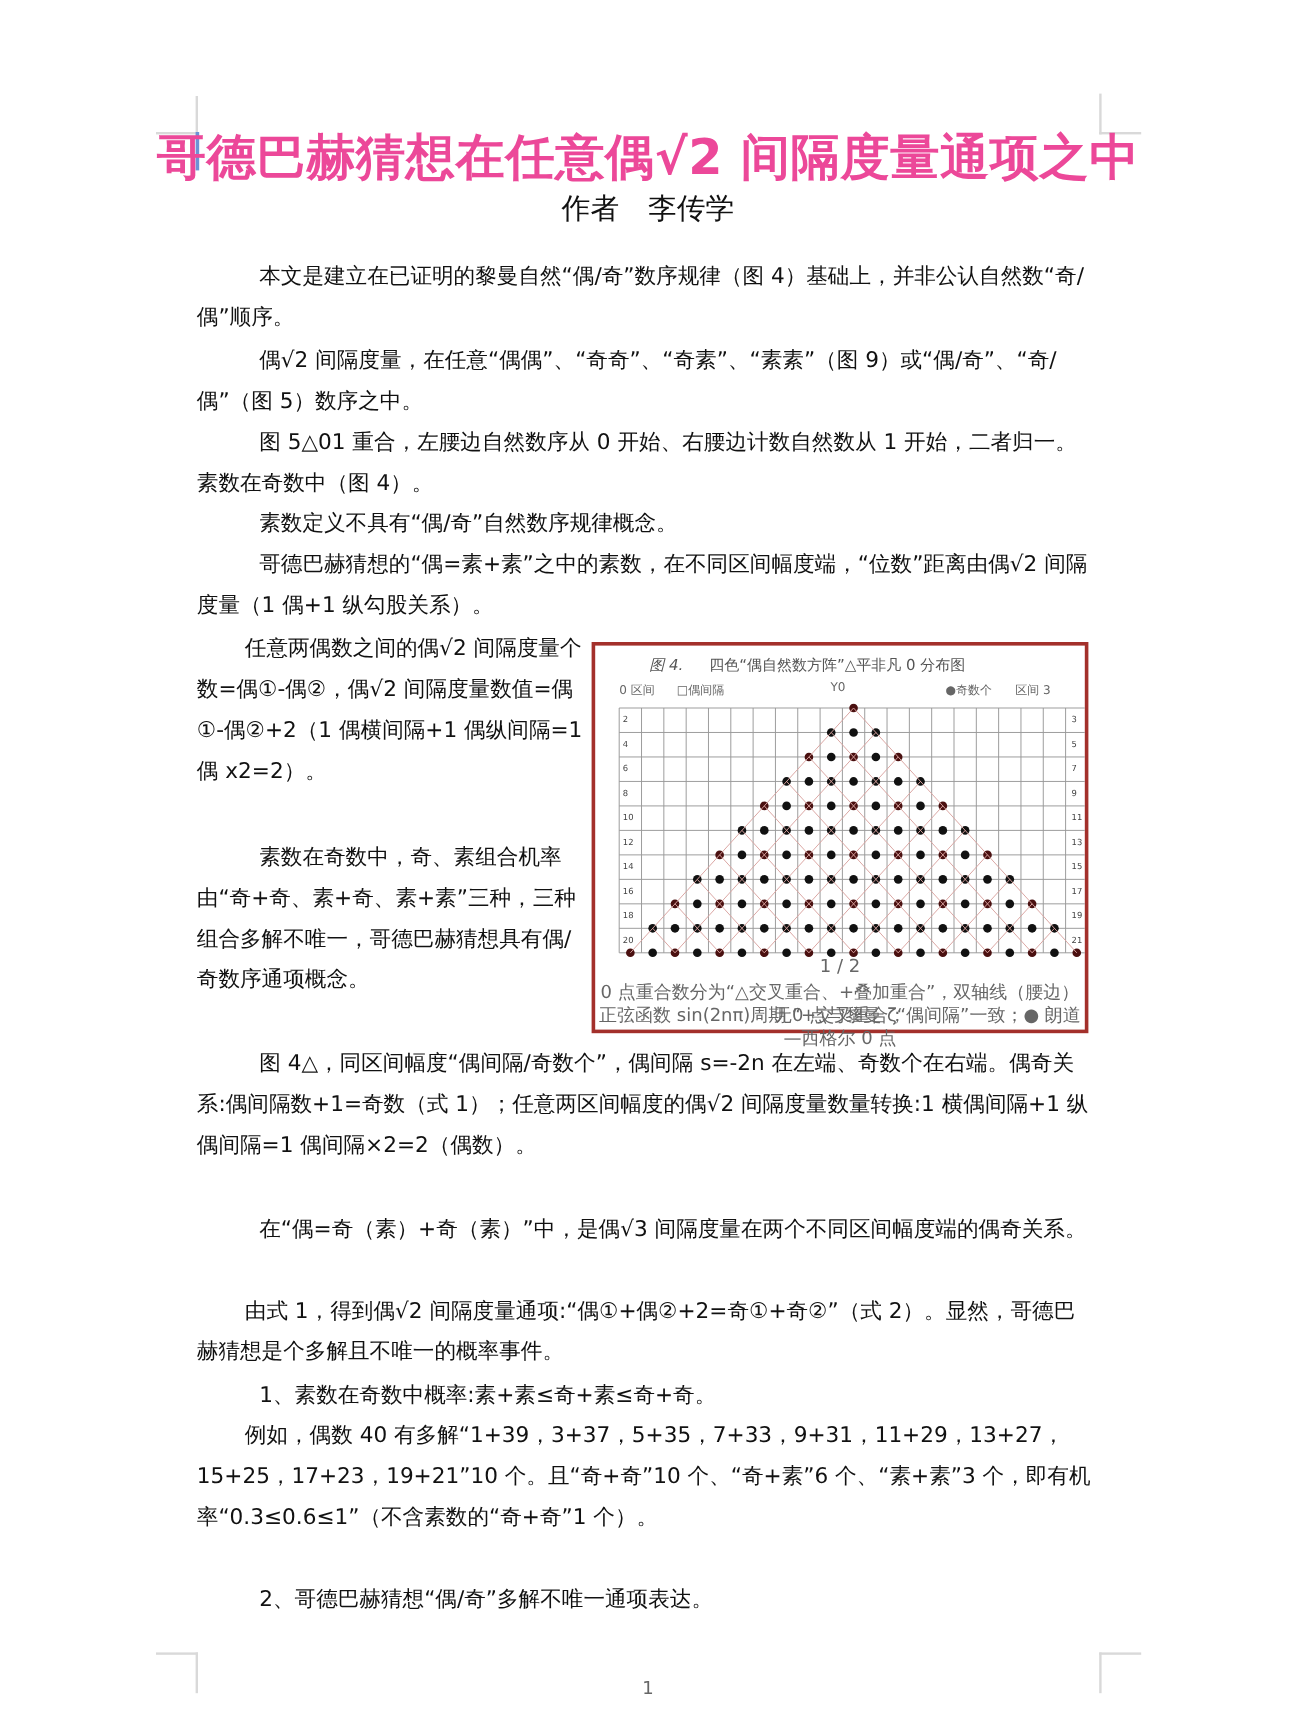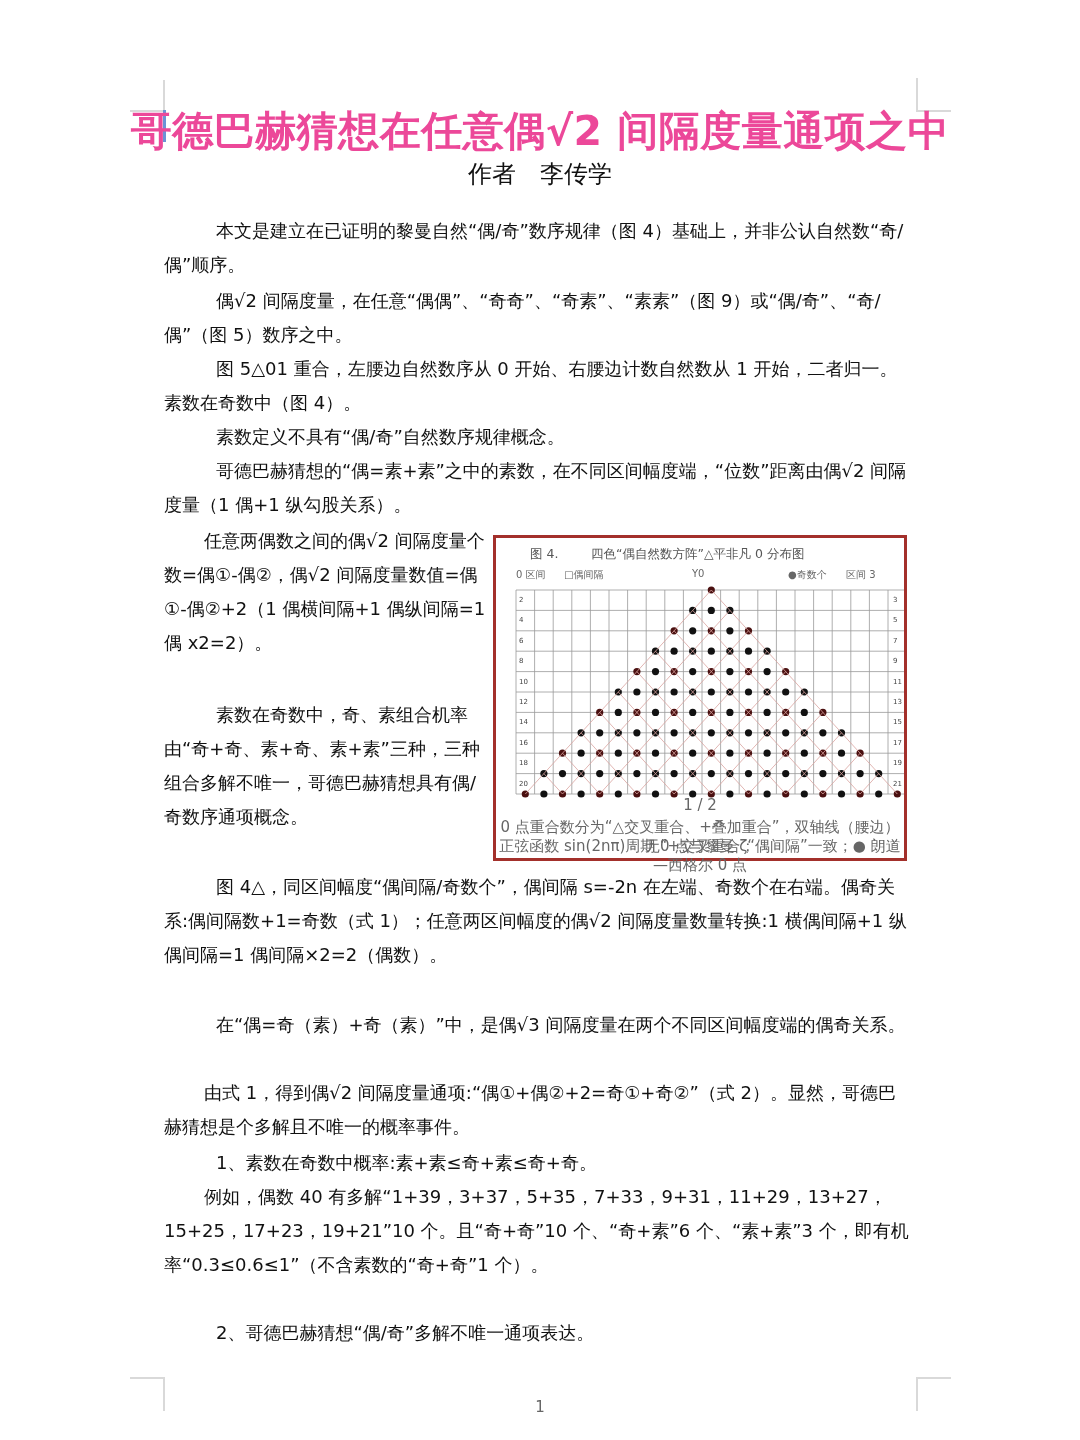--- a/index.html
+++ b/index.html
@@ -27,21 +27,21 @@
   .p { position: absolute; left: 164px; width: 750px; font-size: 18px; line-height: 34px; color: #111; }
   .p.narrow { width: 325px; }
   .p.ind { text-indent: 52px; }
   .p.ind2 { text-indent: 40px; }
 
   .figure {
     position: absolute; left: 493px; top: 535px; width: 408px; height: 320px;
     border: 3px solid #a3302b; background: #fff; box-sizing: content-box;
   }
   .fig-title { position: absolute; left: 0; top: 8px; width: 100%; font-size: 12.5px; color: #555; }
-  .fig-title .num { position: absolute; left: 34px; }
+  .fig-title .num { position: absolute; left: 45px; font-style: italic; }
   .fig-title .txt { position: absolute; left: 95px; }
   .fig-legend { position: absolute; top: 30px; left: 0; width: 100%; font-size: 10px; color: #666; }
   .fig-legend span { position: absolute; }
   .fig-caption { position: absolute; left: 0; width: 100%; text-align: center; font-size: 15px; color: #666; }
   .page-num { position: absolute; left: 0; width: 1080px; top: 1398px; text-align: center; font-size: 15px; color: #666; }
 </style>
 </head>
 <body>
 
 <div class="corner c-tl"></div>

